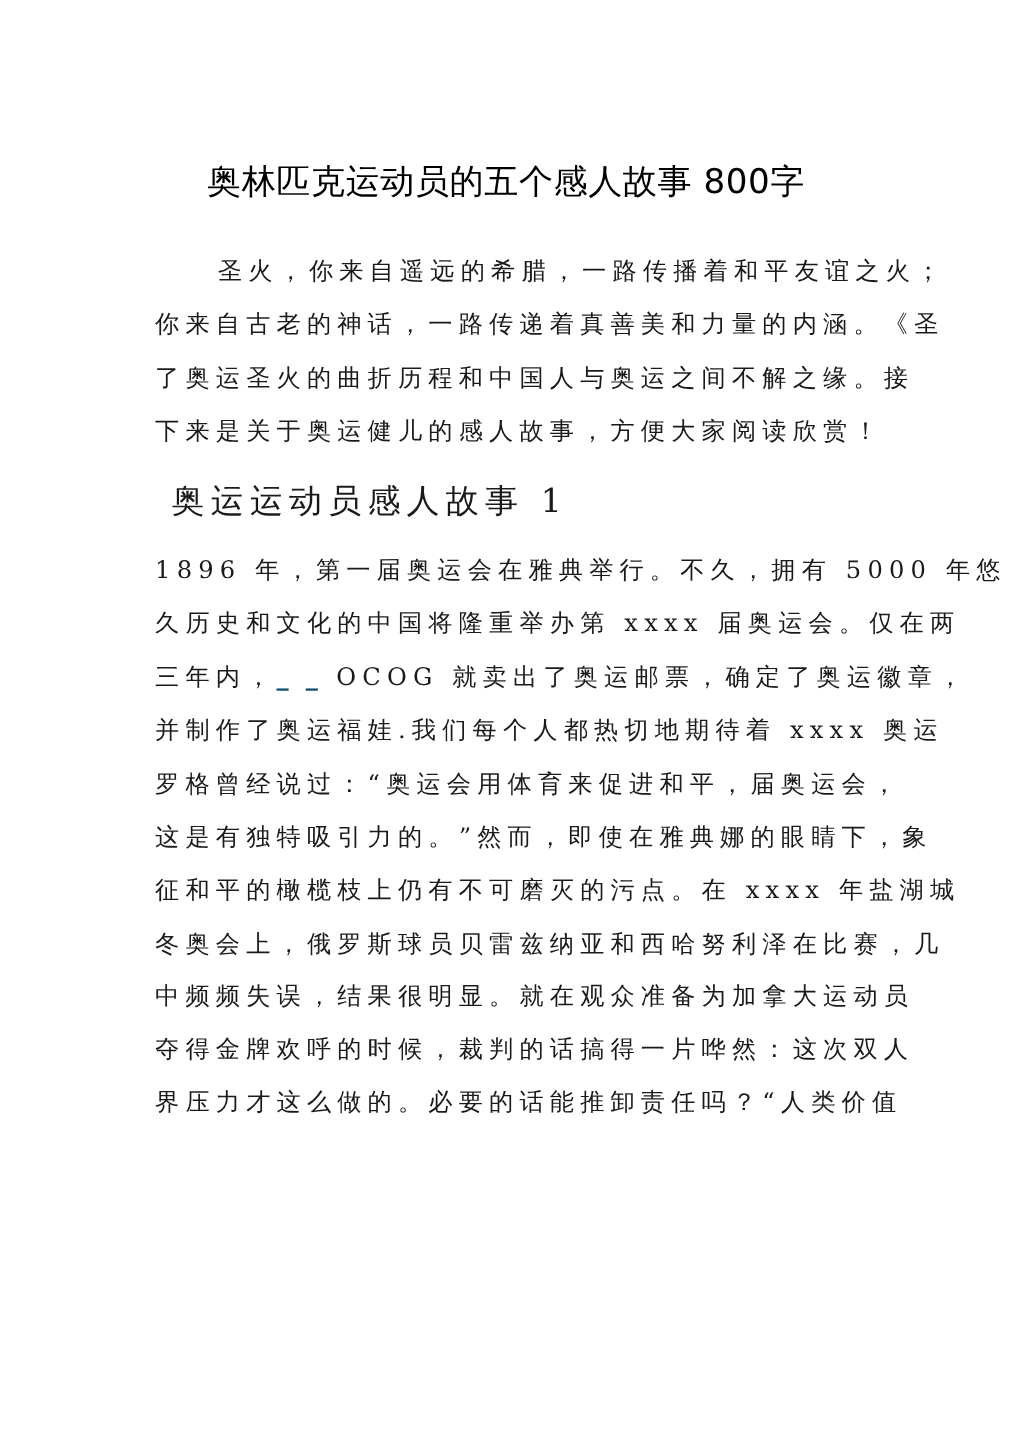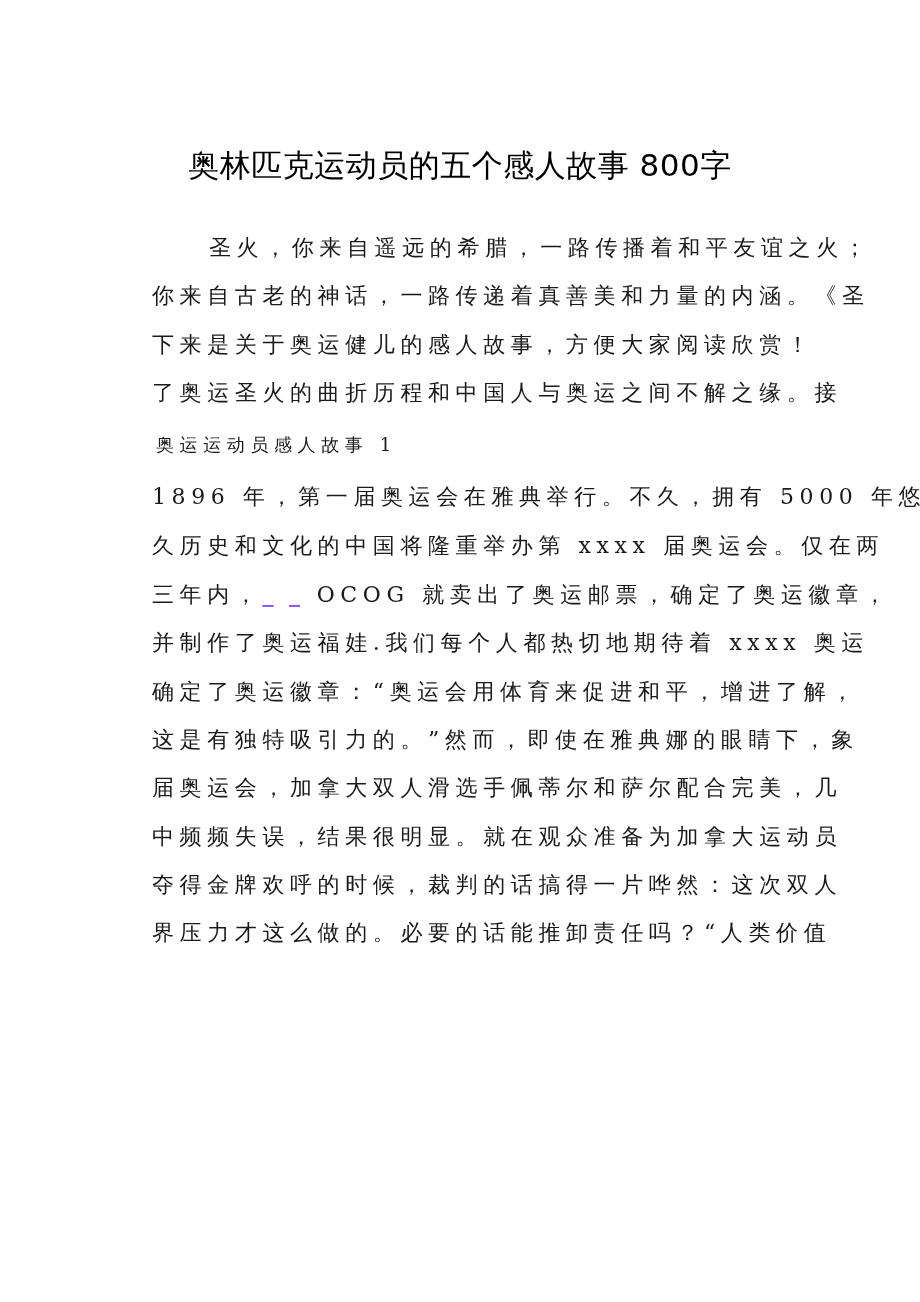--- a/index.html
+++ b/index.html
@@ -32,78 +32,79 @@
       font-family: "DejaVu Sans", "Liberation Sans", sans-serif;
       font-size: 31px;
       line-height: 44px;
       color: #000000;
       letter-spacing: 0.5px;
       margin: 0;
       font-weight: normal;
     }
     .body-text {
       position: absolute;
-      left: 152px;
+      left: 141px;
       top: 224px;
       width: 632px;
       font-size: 22px;
       line-height: 48.3px;
       letter-spacing: 5.6px;
       color: #1a1a1a;
     }
     .para {
       margin: 0;
       padding: 0;
       word-break: break-all;
       text-align: justify;
     }
     .heading {
-      margin: 4px;
+      margin: 15px;
       padding: 0;
       font-weight: normal;
-      font-size: 18px;
+      font-size: 30px;
     }
     .blank {
-      color: #8b5cf6;
+      color: #0c4a6e;
       letter-spacing: 4px;
       font-weight: bold;
     }
     .line {
       display: block;
       white-space: nowrap;
     }
   </style>
 </head>
 <body>
 
 <div class="page">
 
   <h1 class="title">奥林匹克运动员的五个感人故事 800字</h1>
 
   <div class="body-text">
 
     <p class="para">
       <span class="line" style="padding-left:57px">圣火，你来自遥远的希腊，一路传播着和平友谊之火；</span>
       <span class="line">你来自古老的神话，一路传递着真善美和力量的内涵。《圣</span>
+      <span class="line">了奥运圣火的曲折历程和中国人与奥运之间不解之缘。接</span>
       <span class="line">下来是关于奥运健儿的感人故事，方便大家阅读欣赏！</span>
-      <span class="line">了奥运圣火的曲折历程和中国人与奥运之间不解之缘。接</span>
     </p>
 
     <h2 class="heading line">奥运运动员感人故事 1</h2>
 
     <p class="para">
       <span class="line">1896 年，第一届奥运会在雅典举行。不久，拥有 5000 年悠</span>
       <span class="line">久历史和文化的中国将隆重举办第 xxxx 届奥运会。仅在两</span>
       <span class="line"><span>三年内，</span><span class="blank">_ _</span><span> OCOG 就卖出了奥运邮票，确定了奥运徽章，</span></span>
       <span class="line">并制作了奥运福娃.我们每个人都热切地期待着 xxxx 奥运</span>
     </p>
 
     <p class="para">
-      <span class="line">确定了奥运徽章：“奥运会用体育来促进和平，增进了解，</span>
+      <span class="line">罗格曾经说过：“奥运会用体育来促进和平，届奥运会，</span>
       <span class="line">这是有独特吸引力的。”然而，即使在雅典娜的眼睛下，象</span>
-      <span class="line">届奥运会，加拿大双人滑选手佩蒂尔和萨尔配合完美，几</span>
+      <span class="line">征和平的橄榄枝上仍有不可磨灭的污点。在 xxxx 年盐湖城</span>
+      <span class="line">冬奥会上，俄罗斯球员贝雷兹纳亚和西哈努利泽在比赛，几</span>
       <span class="line">中频频失误，结果很明显。就在观众准备为加拿大运动员</span>
       <span class="line">夺得金牌欢呼的时候，裁判的话搞得一片哗然：这次双人</span>
       <span class="line">界压力才这么做的。必要的话能推卸责任吗？“人类价值</span>
     </p>
 
   </div>
 </div>
 
 </body></html>

